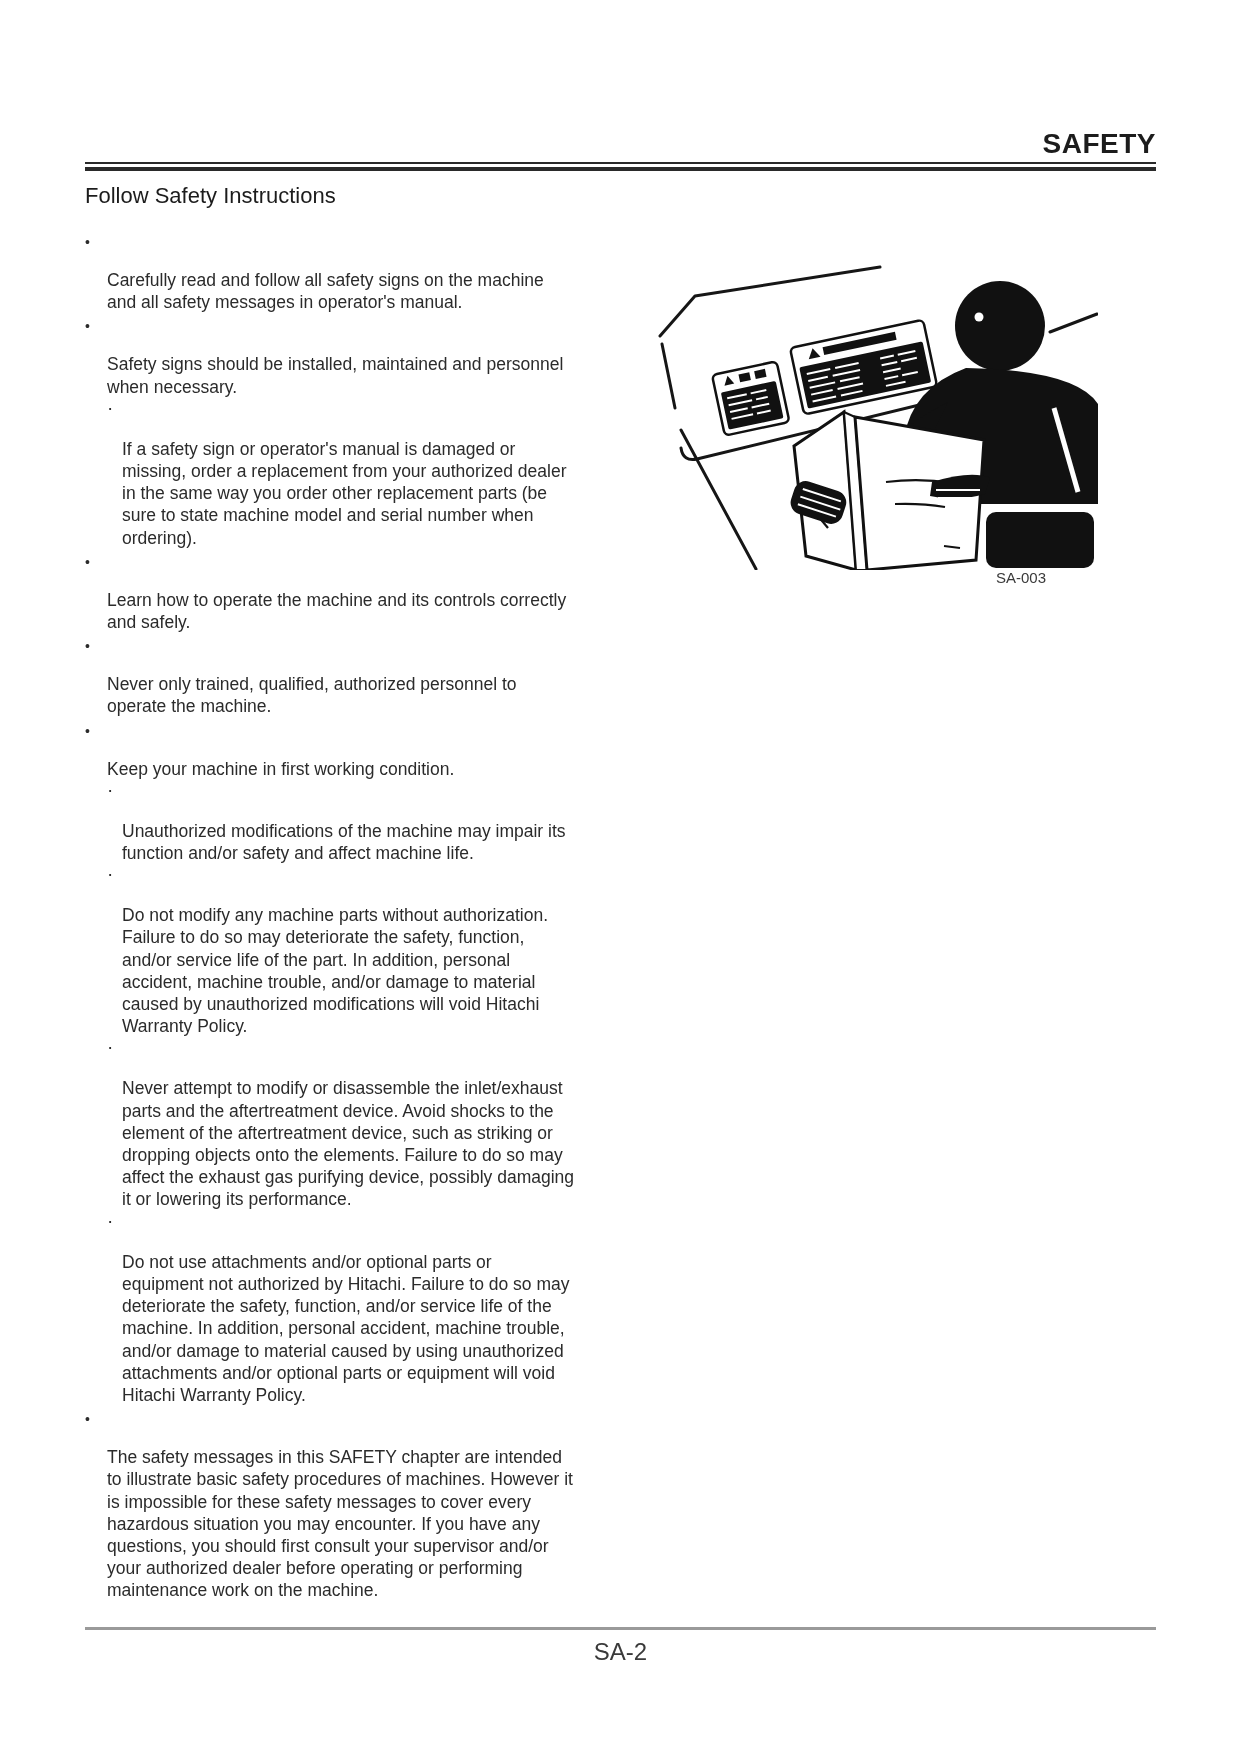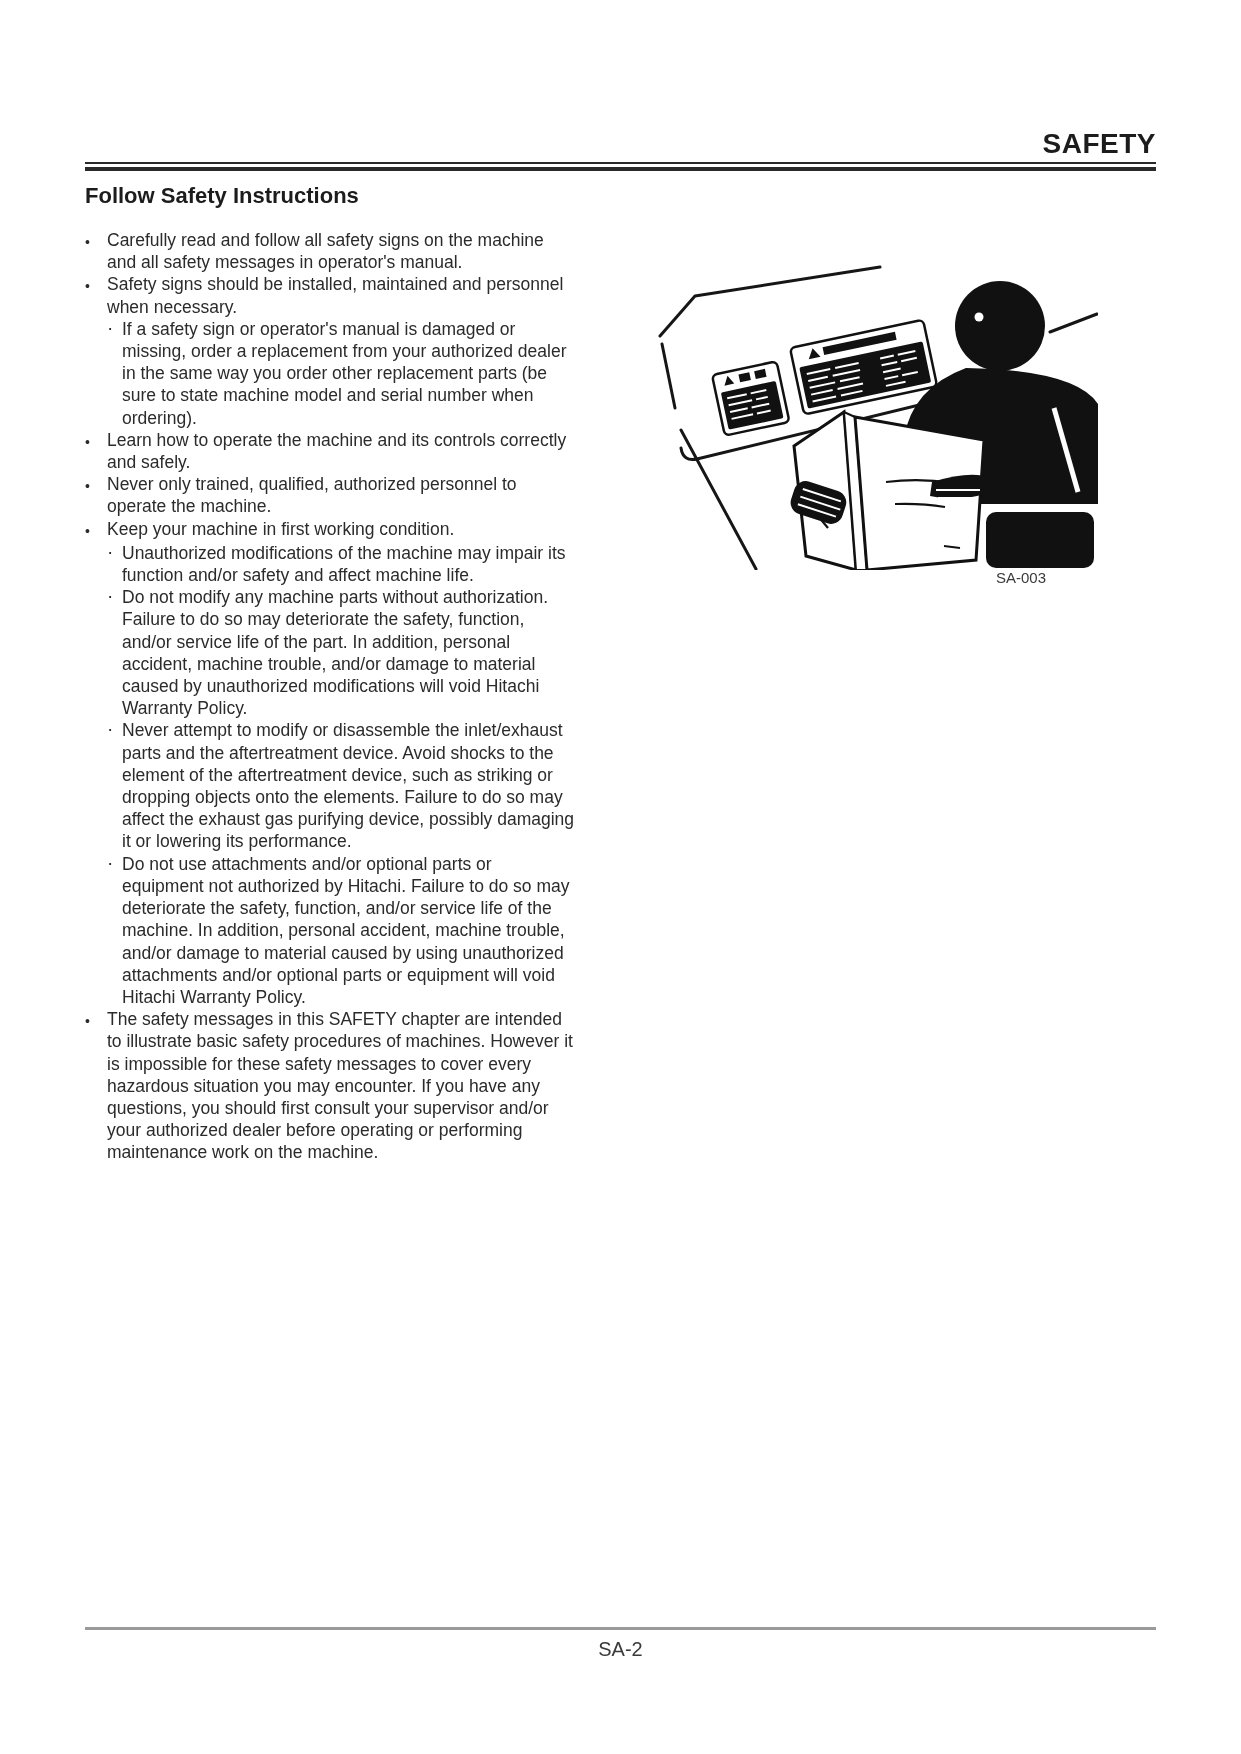--- a/index.html
+++ b/index.html
@@ -9,41 +9,41 @@
     overflow:hidden;
   }
   .page{position:absolute;inset:0;}
   .header-title{
     position:absolute;left:85px;top:128px;width:1071px;text-align:right;
     font-size:28px;font-weight:bold;letter-spacing:.5px;color:var(--heading,#1c1c1c);
   }
   .rule-thin{position:absolute;left:85px;width:1071px;top:162px;height:0;border-top:2px solid var(--rule,#2a2a2a);}
   .rule-thick{position:absolute;left:85px;width:1071px;top:167px;height:0;border-top:4px solid var(--rule,#2a2a2a);}
   .section-title{
-    position:absolute;left:85px;top:183px;font-size:22px;font-weight:bold;color:var(--heading,#1c1c1c);
+    position:absolute;left:85px;top:183px;font-size:22px;font-weight:normal;color:var(--heading,#1c1c1c);
   }
   .list{
     position:absolute;left:85px;top:229px;width:492px;
     font-size:17.5px;line-height:22.2px;color:var(--text,#2b2b2b);
   }
   .item{display:flex;align-items:flex-start;}
   .item .bullet{flex:none;width:22px;font-size:14px;padding-top:2px;}
   .item.sub{padding-left:22px;}
   .item.sub .bullet{width:15px;font-size:19px;line-height:20px;padding-top:0;}
-  .item .txt{flex:1;}
+  .item .txt{flex:1;margin-top:40px;}
   .figure{position:absolute;left:648px;top:240px;width:450px;height:330px;}
   .figure svg{width:100%;height:100%;display:block;}
   .figure-caption{
     position:absolute;left:996px;top:569px;width:152px;text-align:left;
     font-size:15px;color:#3a3a3a;
   }
   .footer-rule{position:absolute;left:85px;width:1071px;top:1627px;height:0;border-top:3px solid var(--footer-rule,#9a9a9a);}
   .footer-page{
     position:absolute;left:85px;top:1638px;width:1071px;text-align:center;
-    font-size:20px;color:#3a3a3a;
+    font-size:24px;color:#3a3a3a;
   }
 </style>
 </head>
 <body style="--text: #2b2b2b; --heading: #1c1c1c; --rule: #2a2a2a; --footer-rule: #9a9a9a;">
 
 <div class="page">
 
   <div class="header-title">SAFETY</div>
   <div class="rule-thin"></div>
   <div class="rule-thick"></div>

